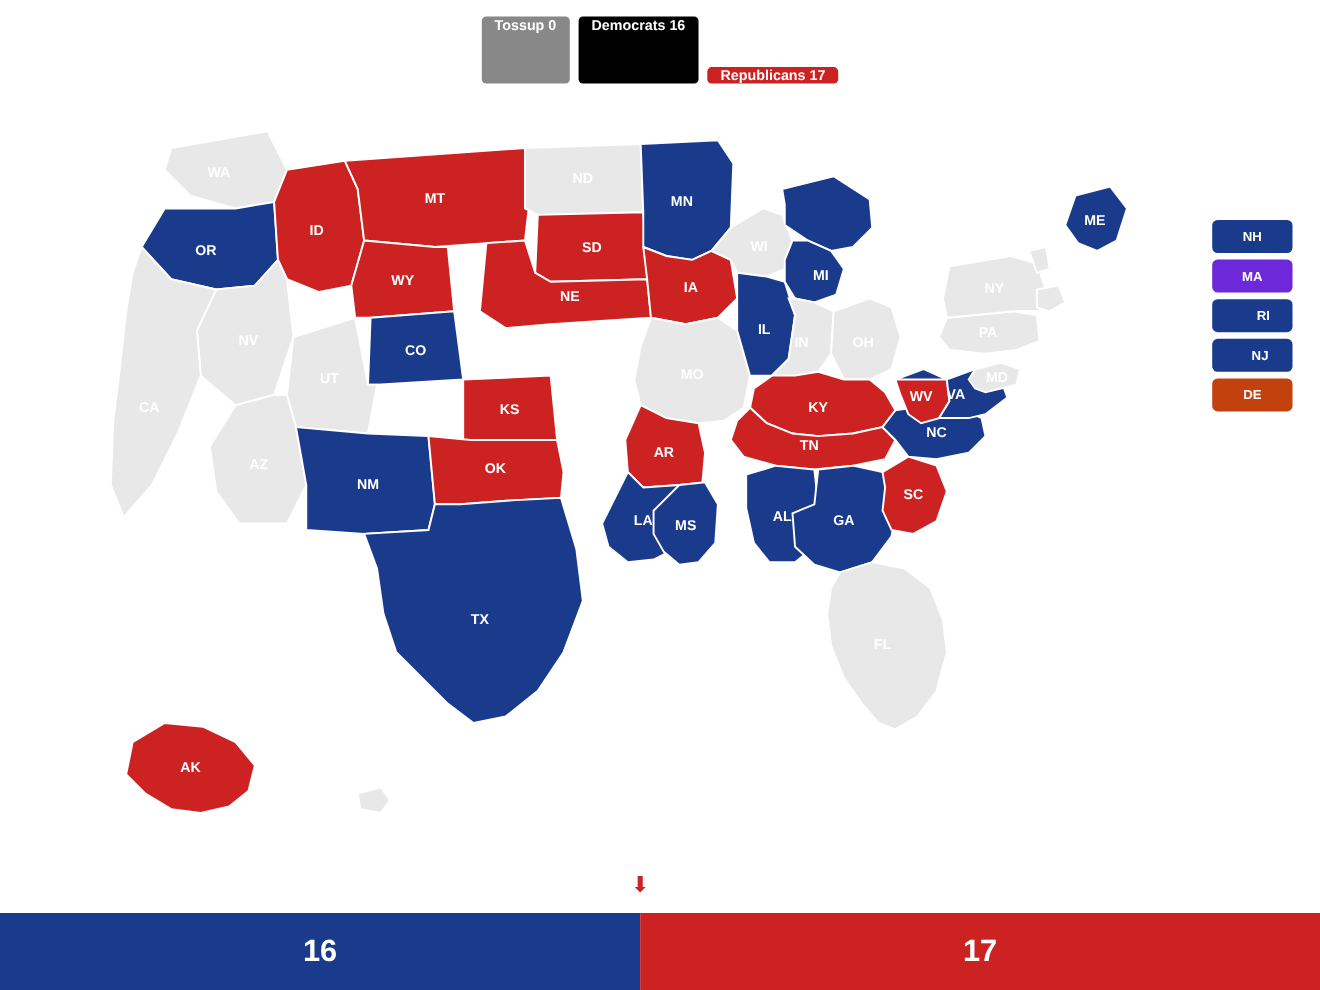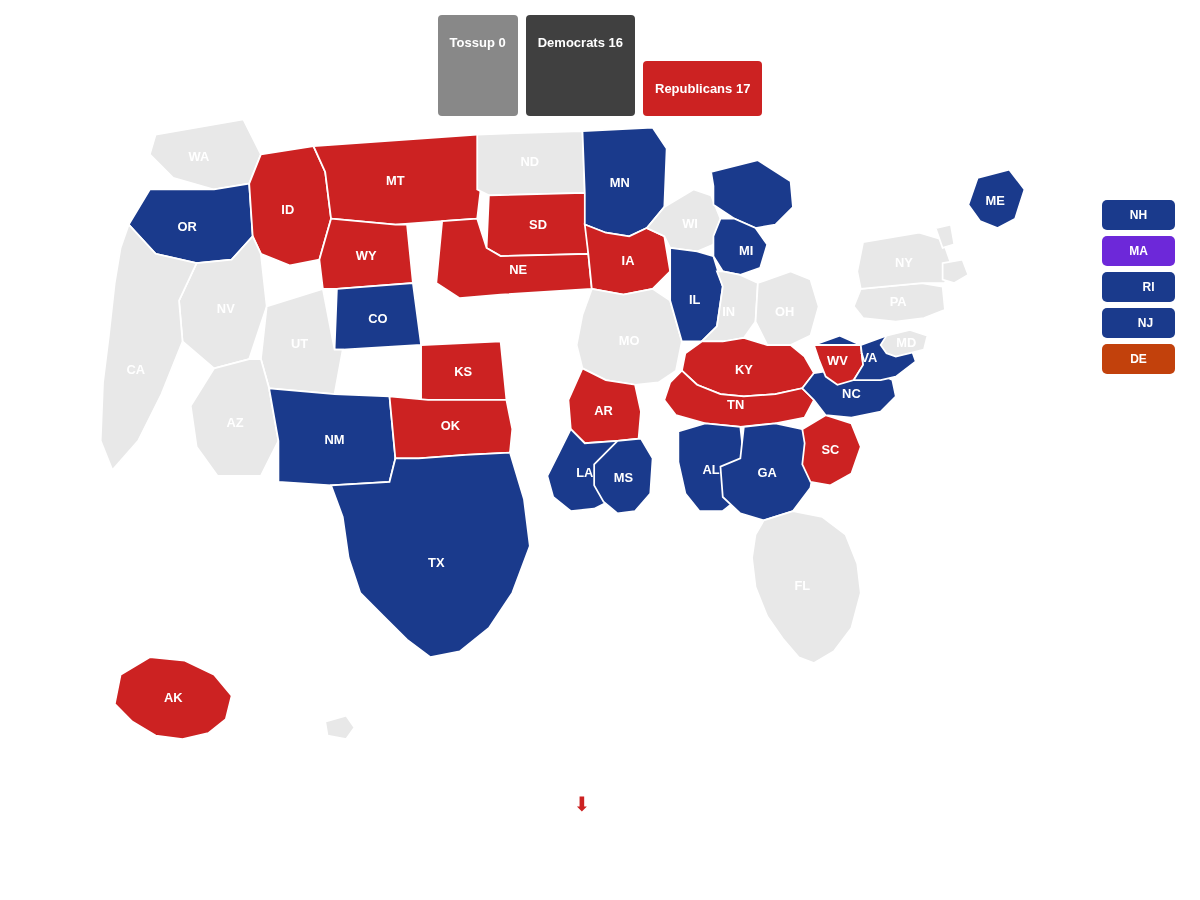--- a/index.html
+++ b/index.html
@@ -17,32 +17,32 @@
       position: absolute;
       top: 15px;
       left: 0;
       right: 0;
       display: flex;
       justify-content: center;
       gap: 8px;
       z-index: 10;
     }
     .legend-item {
-      padding: 20px 12px;
+      padding: 0 12px;
       border-radius: 4px;
       font-size: 13px;
       font-weight: bold;
       color: #fff;
     }
     .legend-tossup {
       background: #888;
       color: #fff;
     }
     .legend-dem {
-      background: #404040;
+      background: #000000;
     }
     .legend-rep {
       background: #cc2222;
       margin-top: 46px;
     }
 
     
     #map-container {
       position: absolute;
       top: 55px;
@@ -285,13 +285,17 @@
 <div id="small-states">
   <div class="small-state-box" style="background:#1a3a8c;">NH</div>
   <div class="small-state-box" style="background:#6d28d9;">MA</div>
   <div class="small-state-box" style="background:#1a3a8c;padding-left:20px;">RI</div>
   <div class="small-state-box" style="background:#1a3a8c;padding-left:14px;">NJ</div>
   <div class="small-state-box" style="background:#c2410c;">DE</div>
 </div>
 
 <div id="bottom-bar">
   <div id="bar-indicator" style="left: 48.5%;">⬇</div>
+  <div id="bar-container">
+    <div id="dem-bar" style="width: 48.5%;">16</div>
+    <div id="rep-bar" style="width: 51.5%;">17</div>
+  </div>
 </div>
 
 </body></html>

